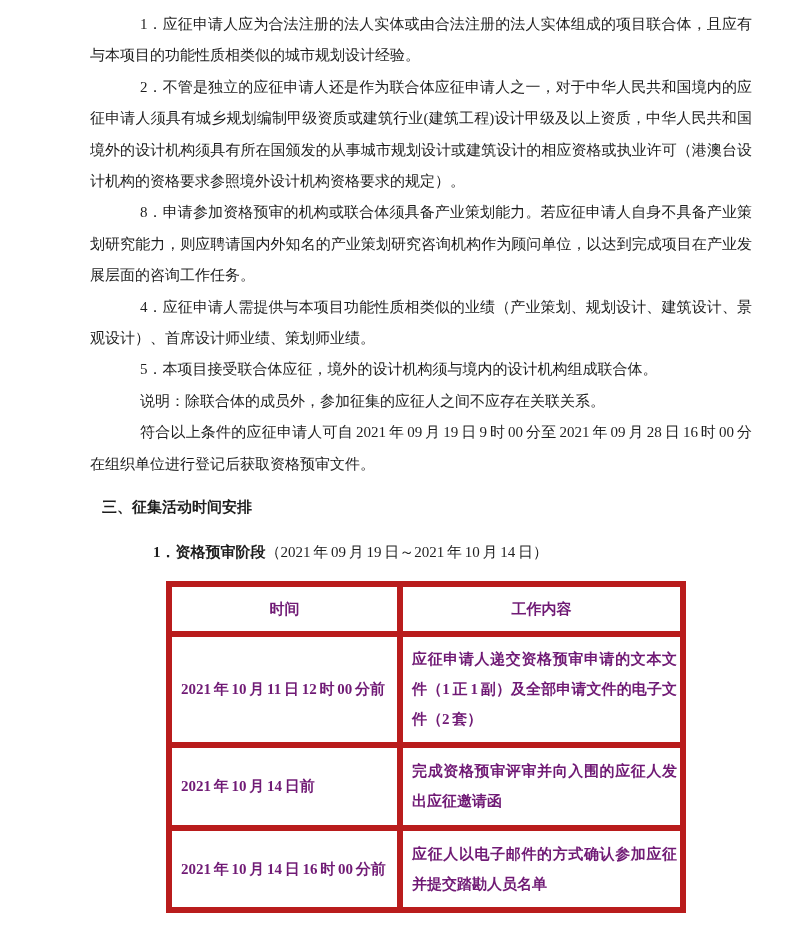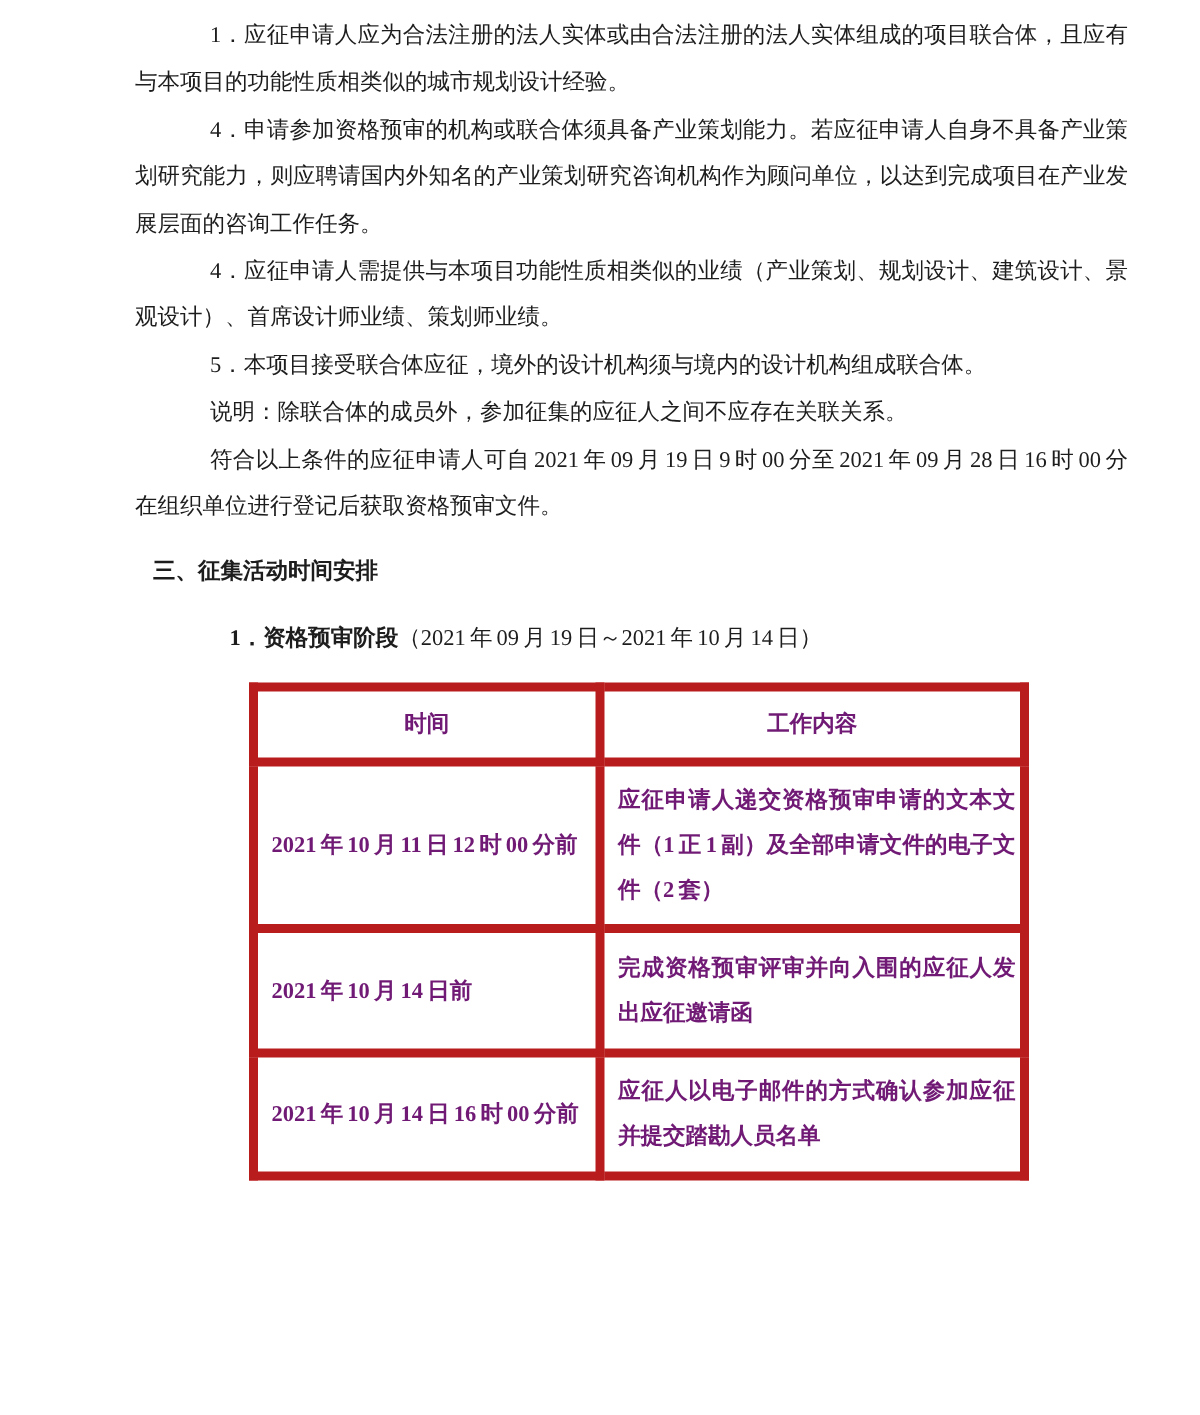--- a/index.html
+++ b/index.html
@@ -81,21 +81,22 @@
   tr.row-3 td { height: 73px; }
   tr.row-4 td { height: 72px; margin-top: 48px; }
 </style>
 </head>
 <body>
 
 <div class="page">
 
   <div class="body-text">
     <p class="indented">1．应征申请人应为合法注册的法人实体或由合法注册的法人实体组成的项目联合体，且应有与本项目的功能性质相类似的城市规划设计经验。</p>
-    <p class="indented">4．申请参加资格预审的机构或联合体须具备产业策划能力。若应征申请人自身不具备产业策划研究能力，则应聘请国内外知名的产业策划研究咨询机构作为顾问单位，以达到完成项目在产业发展层面的咨询工作任务。</p>
+    <p class="indented">2．不管是独立的应征申请人还是作为联合体应征申请人之一，对于中华人民共和国境内的应征申请人须具有城乡规划编制甲级资质或建筑行业(建筑工程)设计甲级及以上资质，中华人民共和国境外的设计机构须具有所在国颁发的从事城市规划设计或建筑设计的相应资格或执业许可（港澳台设计机构的资格要求参照境外设计机构资格要求的规定）。</p>
+    <p class="indented">8．申请参加资格预审的机构或联合体须具备产业策划能力。若应征申请人自身不具备产业策划研究能力，则应聘请国内外知名的产业策划研究咨询机构作为顾问单位，以达到完成项目在产业发展层面的咨询工作任务。</p>
     <p class="indented">4．应征申请人需提供与本项目功能性质相类似的业绩（产业策划、规划设计、建筑设计、景观设计）、首席设计师业绩、策划师业绩。</p>
     <p class="indented">5．本项目接受联合体应征，境外的设计机构须与境内的设计机构组成联合体。</p>
     <p class="indented">说明：除联合体的成员外，参加征集的应征人之间不应存在关联关系。</p>
     <p class="indented">符合以上条件的应征申请人可自 2021 年 09 月 19 日 9 时 00 分至 2021 年 09 月 28 日 16 时 00 分在组织单位进行登记后获取资格预审文件。</p>
   </div>
 
   <h3 class="section-heading">三、征集活动时间安排</h3>
 
   <p class="subsection-heading"><span class="bold-part">1．资格预审阶段</span><span>（2021 年 09 月 19 日～2021 年 10 月 14 日）</span></p>
 

